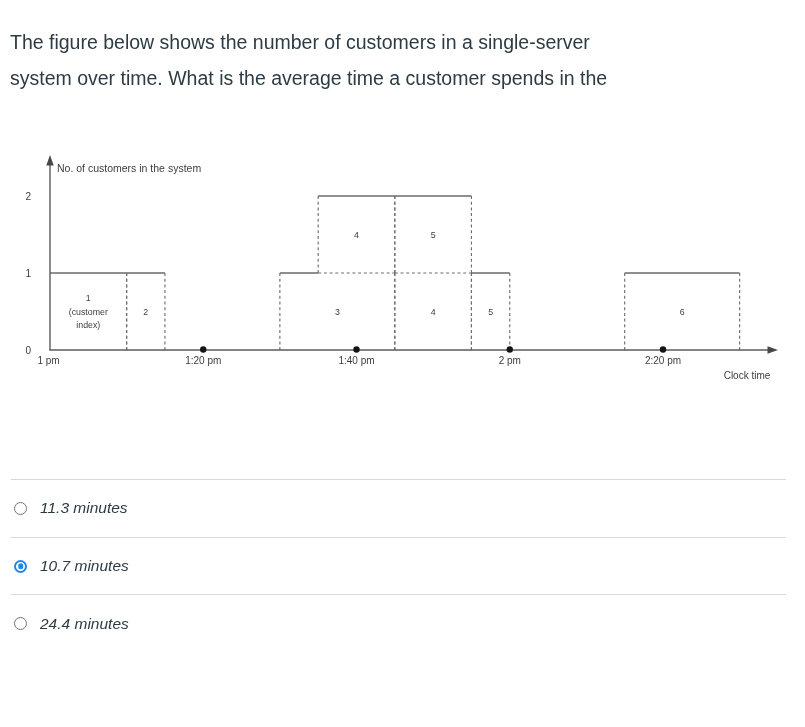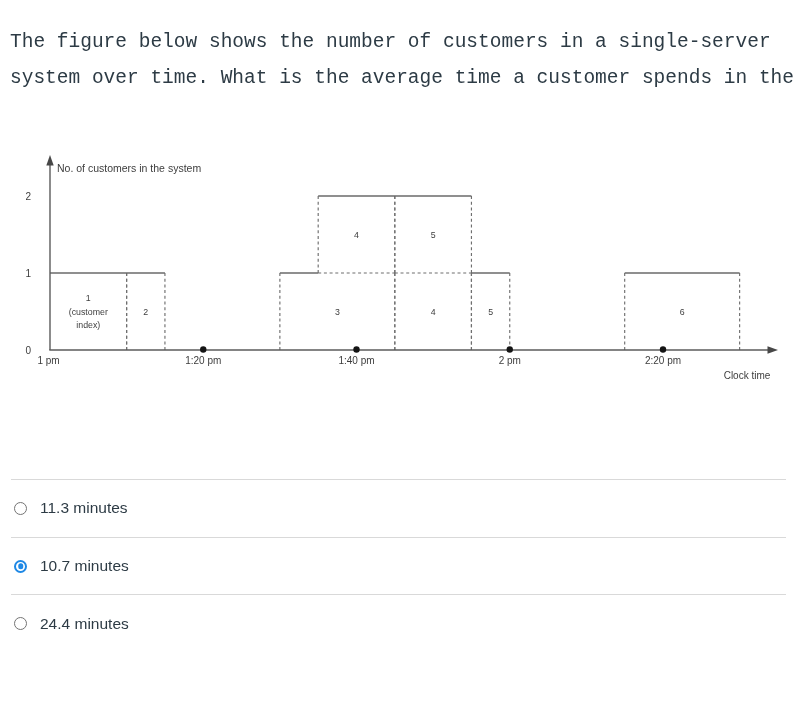--- a/index.html
+++ b/index.html
@@ -5,21 +5,21 @@
   html,body{margin:0;padding:0;}
   body{
     width:805px;height:727px;position:relative;background:#ffffff;
     font-family:"Liberation Sans", sans-serif;overflow:hidden;
   }
   
   .question{
     position:absolute;left:10px;top:24px;width:780px;
     font-size:19.5px;line-height:36.4px;color:#2d3b45;
   }
-  .q-line{white-space:nowrap;font-family:Liberation Mono, monospace;}
+  .q-line{white-space:nowrap;}
   
   svg.chart{position:absolute;left:0;top:0;}
   .axis{stroke:#5b5b5b;stroke-width:1.4;fill:none;}
   .arrow{fill:#474747;stroke:none;}
   .solid{stroke:#6a6a6a;stroke-width:1.3;fill:none;}
   .dash{stroke:#6f6f6f;stroke-width:1.15;stroke-dasharray:3,2.7;fill:none;}
   .ytitle{font-size:10.5px;fill:#3d3d3d;}
   .xtitle{font-size:10px;fill:#3d3d3d;}
   .ticklabel{font-size:10px;fill:#3d3d3d;}
   .boxlabel{font-size:8.8px;fill:#3d3d3d;text-anchor:middle;}
@@ -29,21 +29,21 @@
   .opt-row{height:56.7px;border-top:1px solid #d9d9d9;display:flex;align-items:center;cursor:pointer;}
   .radio{
     box-sizing:border-box;width:13px;height:13px;flex:none;margin-left:3px;
     border:1.5px solid #747474;border-radius:50%;background:#fff;position:relative;
   }
   .radio.sel{border:2px solid #1e88e5;}
   .radio-dot{
     position:absolute;left:50%;top:50%;transform:translate(-50%,-50%);
     width:5.5px;height:5.5px;border-radius:50%;background:#1e88e5;
   }
-  .opt-label{margin-left:13px;font-size:15.5px;color:#2d3b45;}
+  .opt-label{margin-left:13px;font-size:15.5px;color:#2d3b45;font-style:italic;}
 </style>
 </head>
 <body>
 
 <div class="question">
   <div class="q-line">The figure below shows the number of customers in a single-server</div>
   <div class="q-line">system over time. What is the average time a customer spends in the</div>
 </div>
 
 <svg class="chart" width="805" height="400" viewBox="0 0 805 400">

